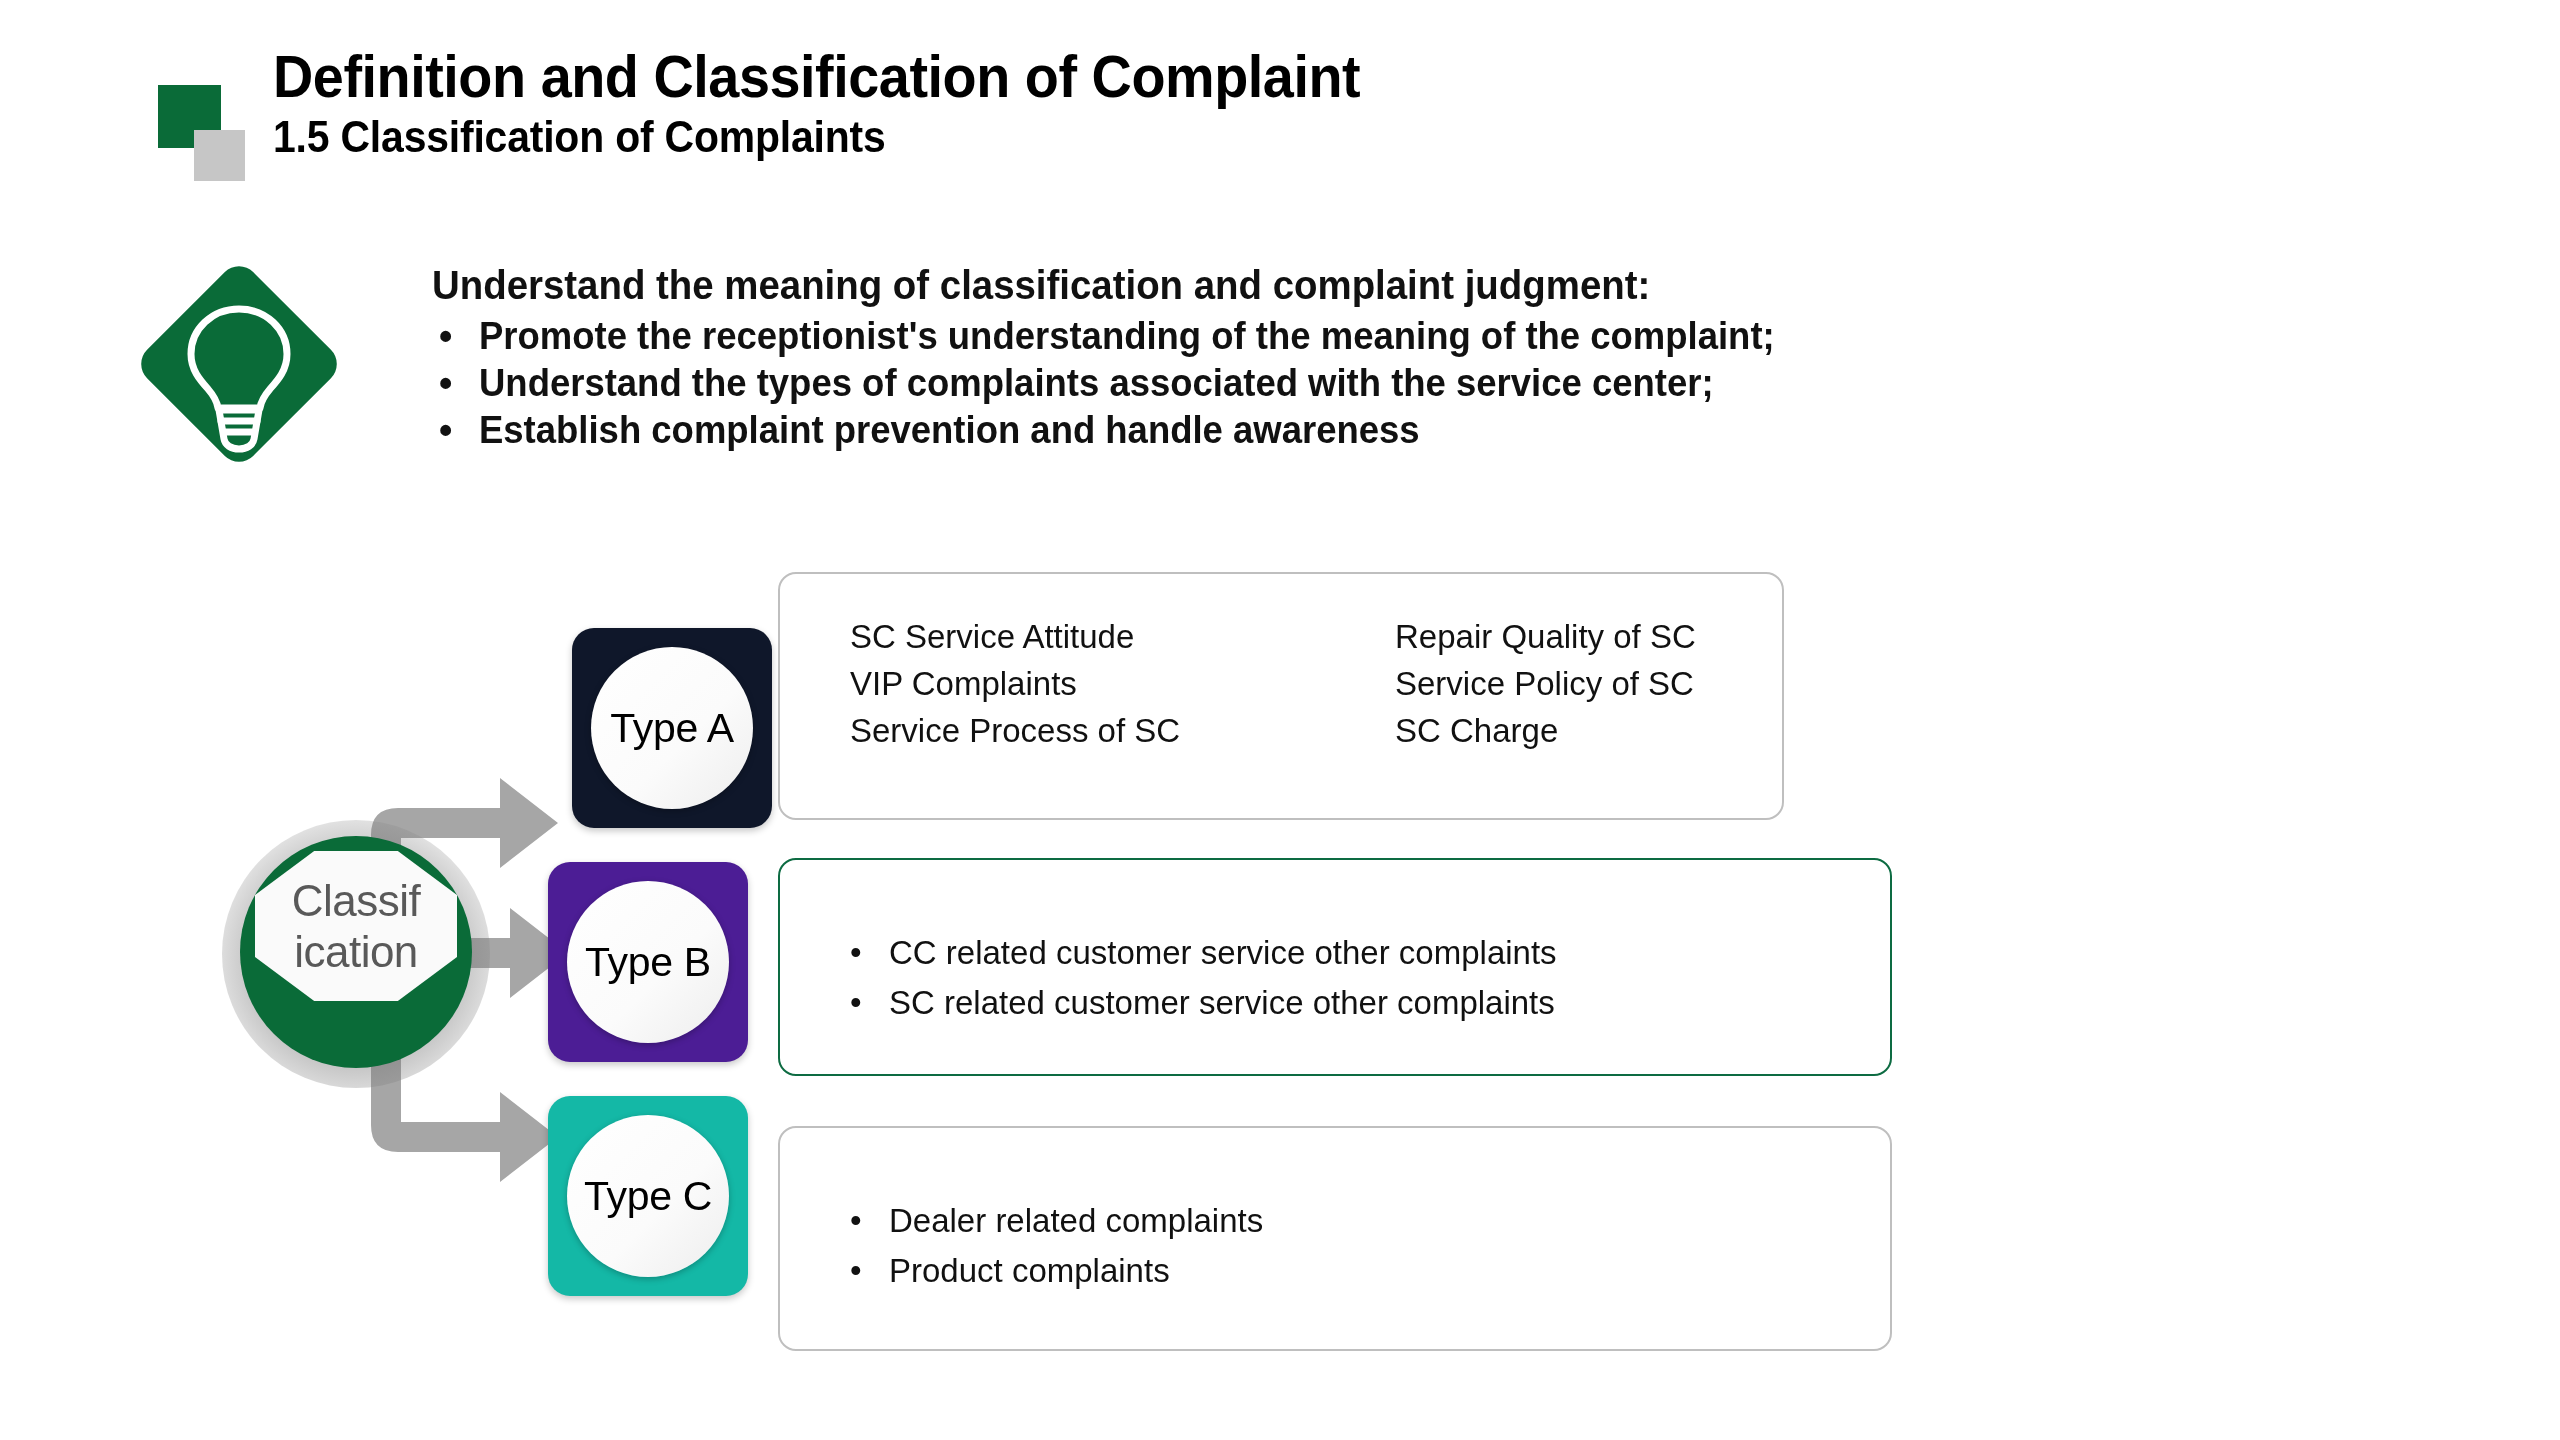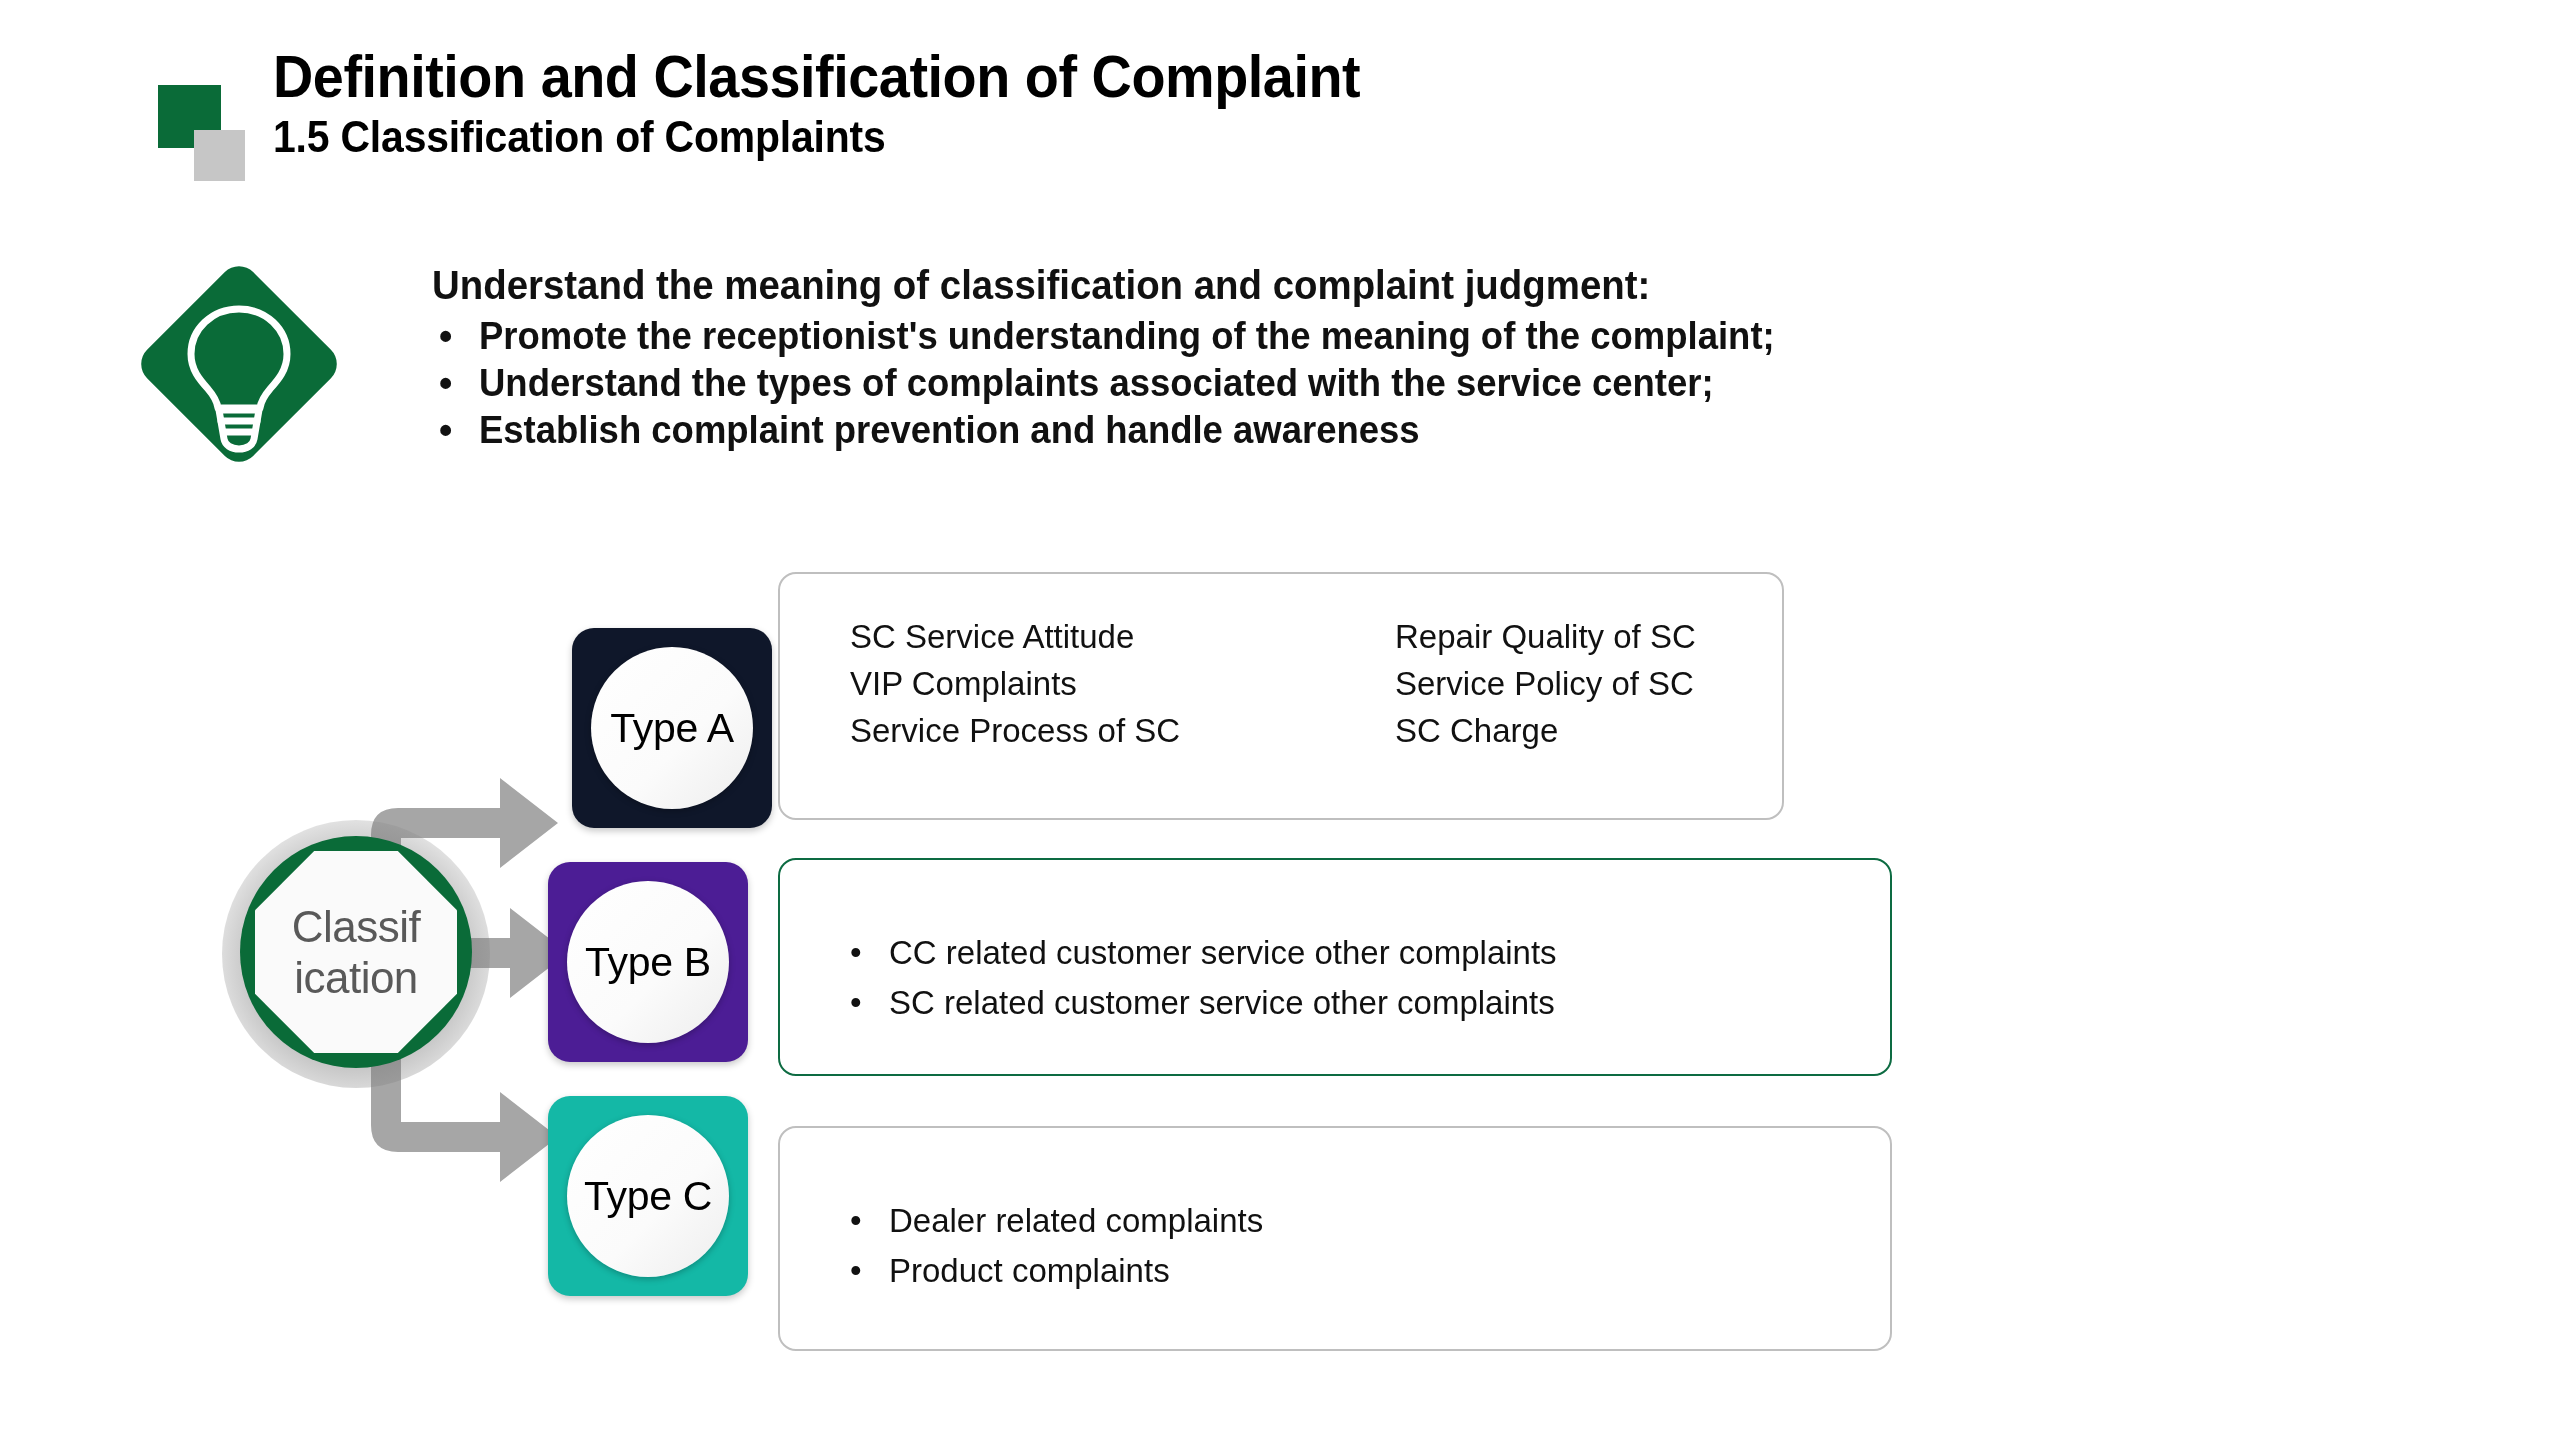--- a/index.html
+++ b/index.html
@@ -142,21 +142,21 @@
   .hub-circle {
     position: absolute;
     left: 18px; top: 16px;
     width: 232px; height: 232px;
     border-radius: 50%;
     background: #0a6b38;
   }
   .hub-oct {
     position: absolute;
     left: 33px; top: 31px;
-    width: 202px; height: 202px;
+    width: 202px; height: 150px;
     background: #fafafa;
     clip-path: polygon(29.3% 0%, 70.7% 0%, 100% 29.3%, 100% 70.7%,
                        70.7% 100%, 29.3% 100%, 0% 70.7%, 0% 29.3%);
     display: flex;
     flex-direction: column;
     align-items: center;
     justify-content: center;
   }
   .hub-line {
     font-size: 44px;

